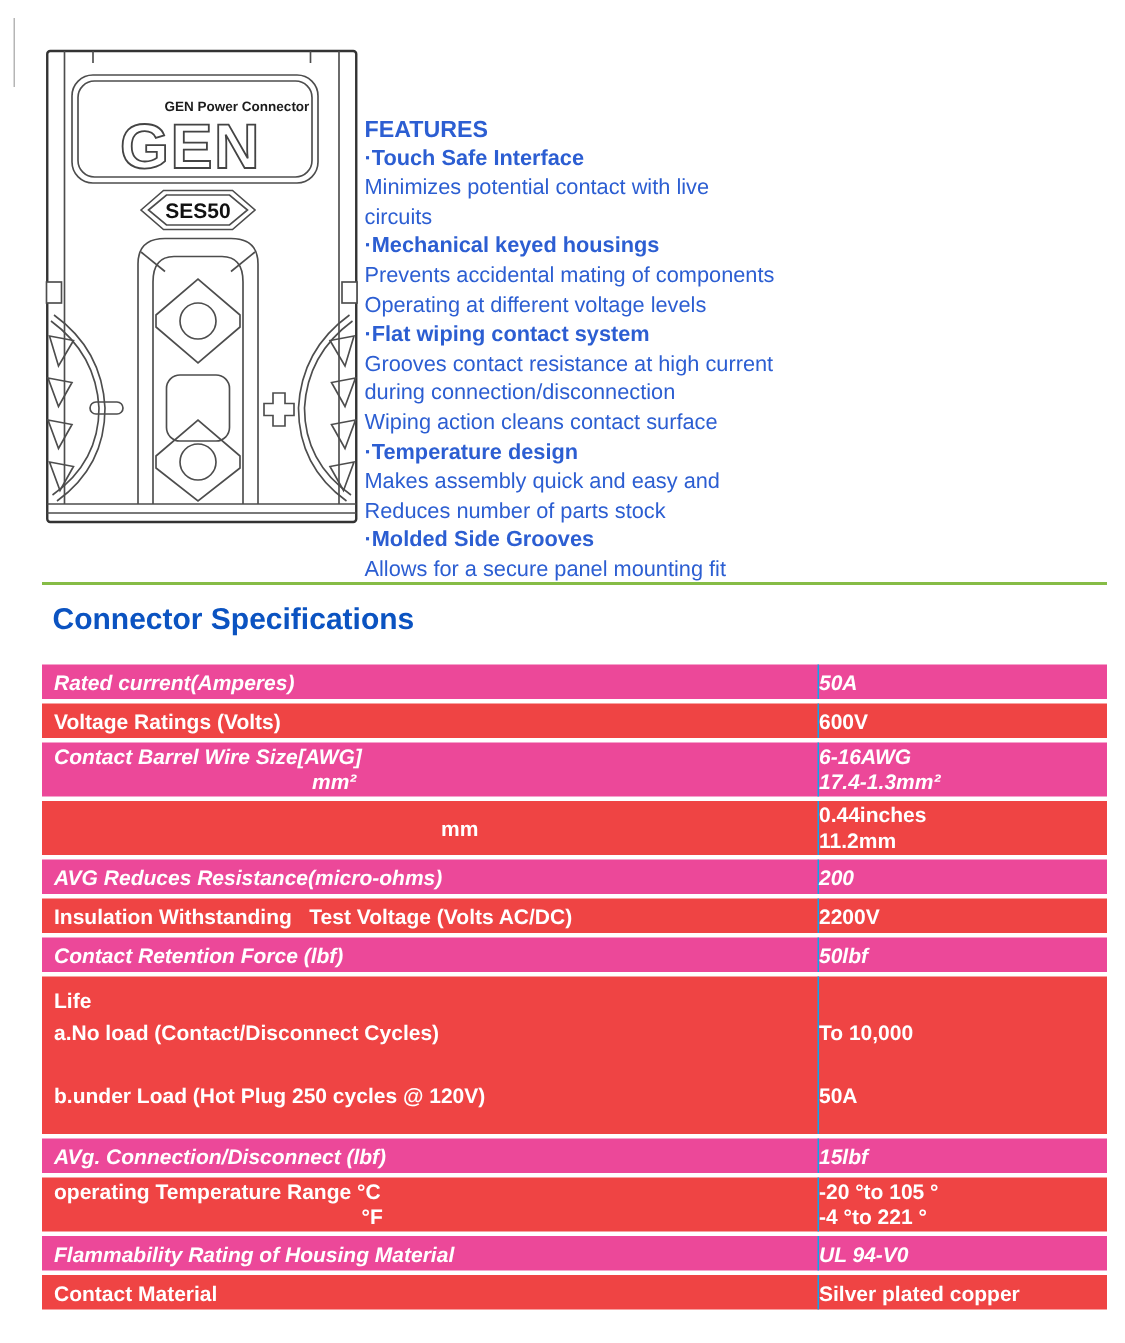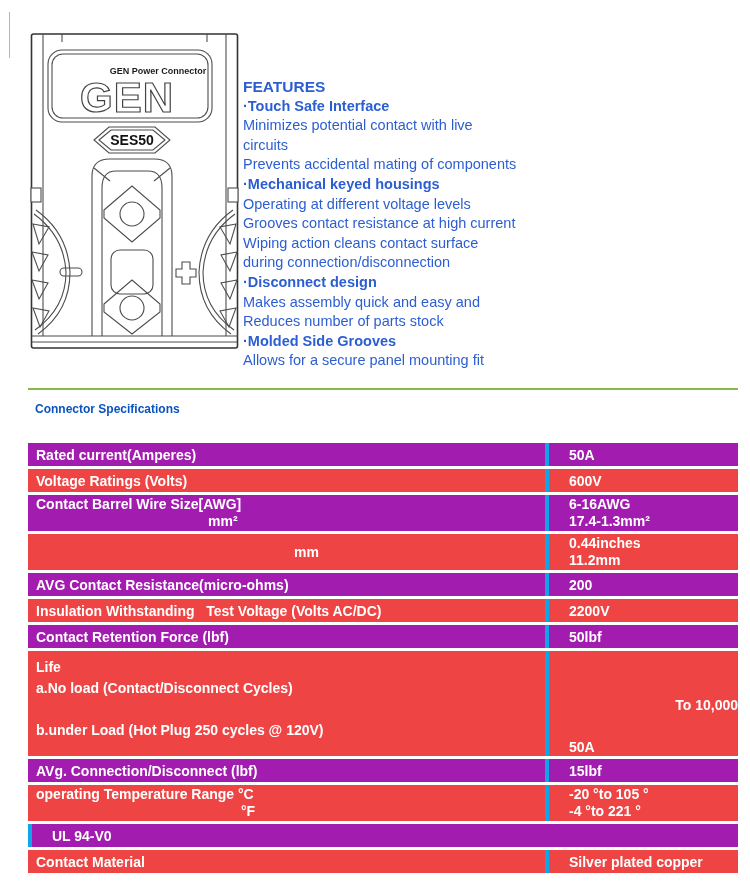--- a/index.html
+++ b/index.html
@@ -11,44 +11,44 @@
 
   
   .features{position:absolute;left:243px;top:31px;width:320px;color:#2c5ed2;
             font-size:14.5px;line-height:19.6px;}
   .f-line{white-space:nowrap;}
   .f-title{font-weight:bold;font-size:15.5px;margin-top:46px;}
   .f-h{font-weight:bold;}
 
   
   .sep-line{position:absolute;left:28px;top:388px;width:710px;height:2px;background:#86bc46;}
-  .spec-heading{position:absolute;left:35px;top:402px;font-size:12px;font-weight:bold;color:#0b53c1;}
+  .spec-heading{position:absolute;left:35px;top:402px;font-size:20px;font-weight:bold;color:#0b53c1;}
 
   .spec-table{position:absolute;left:28px;top:443px;width:710px;}
   .srow{display:flex;margin-bottom:3px;color:#fff;font-size:14px;font-weight:bold;}
-  .srow.blue{background:#a21caf;}
+  .srow.blue{background:#ec4899;font-style:italic;}
   .srow.green{background:#ef4444;}
   .cell{box-sizing:border-box;}
   .cell.label{flex:0 0 517px;padding-left:8px;}
-  .cell.value{flex:1;padding-left:20px;border-left:4px solid #0ea5e9;}
+  .cell.value{flex:1;padding-left:0;border-left:1px solid #0ea5e9;}
   .cell span{display:block;white-space:pre-wrap;}
 
   .h1{height:23px;}
   .h1 .cell{display:flex;flex-direction:column;justify-content:center;}
   .h2{height:36px;}
   .h2 .cell{display:flex;flex-direction:column;justify-content:center;line-height:17px;}
 
   .ind-a{padding-left:172px;}
   .ind-b{padding-left:258px;}
   .ind-c{padding-left:205px;}
 
   .life{height:105px;}
   .life .cell{padding-top:6px;line-height:21px;}
   .life .lb{margin-top:21px;}
-  .life .va{margin-top:38px;text-align:right;}
+  .life .va{margin-top:21px;}
   .life .vb{margin-top:21px;}
 </style>
 </head>
 <body>
 
 <div class="scan-artifact"></div>
 
 <svg class="drawing" viewBox="0 0 210 325">
   <g fill="none" stroke="#4d4d4d" stroke-width="1.1">
 
@@ -110,29 +110,30 @@
   </g>
 </svg>
 
 <div class="features">
   <div class="f-line f-title">FEATURES</div>
 
   <div class="f-line f-h">·Touch Safe Interface</div>
   <div class="f-line">Minimizes potential contact with live</div>
   <div class="f-line">circuits</div>
 
+  <div class="f-line f-h">·Mechanical keyed housings</div>
   <div class="f-line">Prevents accidental mating of components</div>
-  <div class="f-line f-h">·Mechanical keyed housings</div>
   <div class="f-line">Operating at different voltage levels</div>
 
+  <div class="f-line f-h">·Flat wiping contact system</div>
   <div class="f-line">Grooves contact resistance at high current</div>
+  <div class="f-line">during connection/disconnection</div>
   <div class="f-line">Wiping action cleans contact surface</div>
-  <div class="f-line">during connection/disconnection</div>
-
-  <div class="f-line f-h">·Disconnect design</div>
+
+  <div class="f-line f-h">·Temperature design</div>
   <div class="f-line">Makes assembly quick and easy and</div>
   <div class="f-line">Reduces number of parts stock</div>
 
   <div class="f-line f-h">·Molded Side Grooves</div>
   <div class="f-line">Allows for a secure panel mounting fit</div>
 </div>
 
 <div class="sep-line"></div>
 <div class="spec-heading">Connector Specifications</div>
 
@@ -172,21 +173,21 @@
       <span class="ind-b">mm</span>
     </div>
     <div class="cell value">
       <span>0.44inches</span>
       <span>11.2mm</span>
     </div>
   </div>
 
   <div class="srow h1 blue">
     <div class="cell label">
-        <span>AVG Contact Resistance(micro-ohms)</span>
+        <span>AVG Reduces Resistance(micro-ohms)</span>
       </div>
     <div class="cell value">
         <span>200</span>
       </div>
   </div>
 
   <div class="srow h1 green">
     <div class="cell label">
         <span>Insulation Withstanding   Test Voltage (Volts AC/DC)</span>
       </div>
@@ -230,20 +231,23 @@
       <span>operating Temperature Range °C</span>
       <span class="ind-c">°F</span>
     </div>
     <div class="cell value">
       <span>-20 °to 105 °</span>
       <span>-4 °to 221 °</span>
     </div>
   </div>
 
   <div class="srow h1 blue">
+    <div class="cell label">
+        <span>Flammability Rating of Housing Material</span>
+      </div>
     <div class="cell value">
         <span>UL 94-V0</span>
       </div>
   </div>
 
   <div class="srow h1 green">
     <div class="cell label">
         <span>Contact Material</span>
       </div>
     <div class="cell value">

